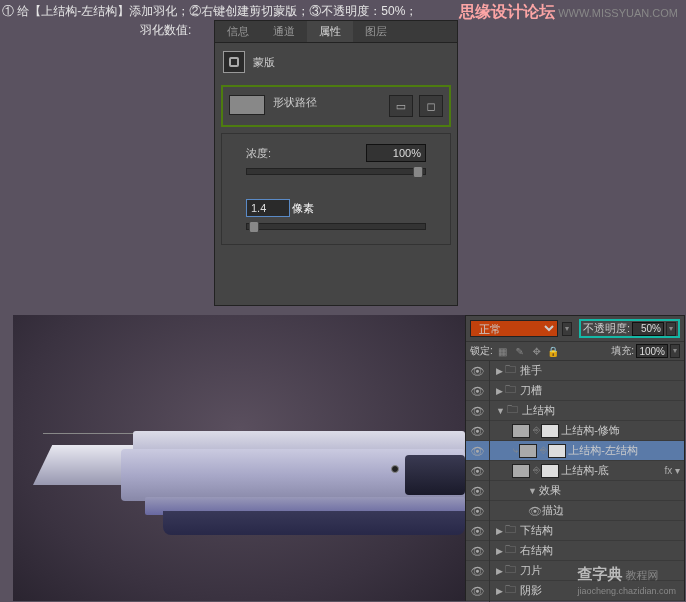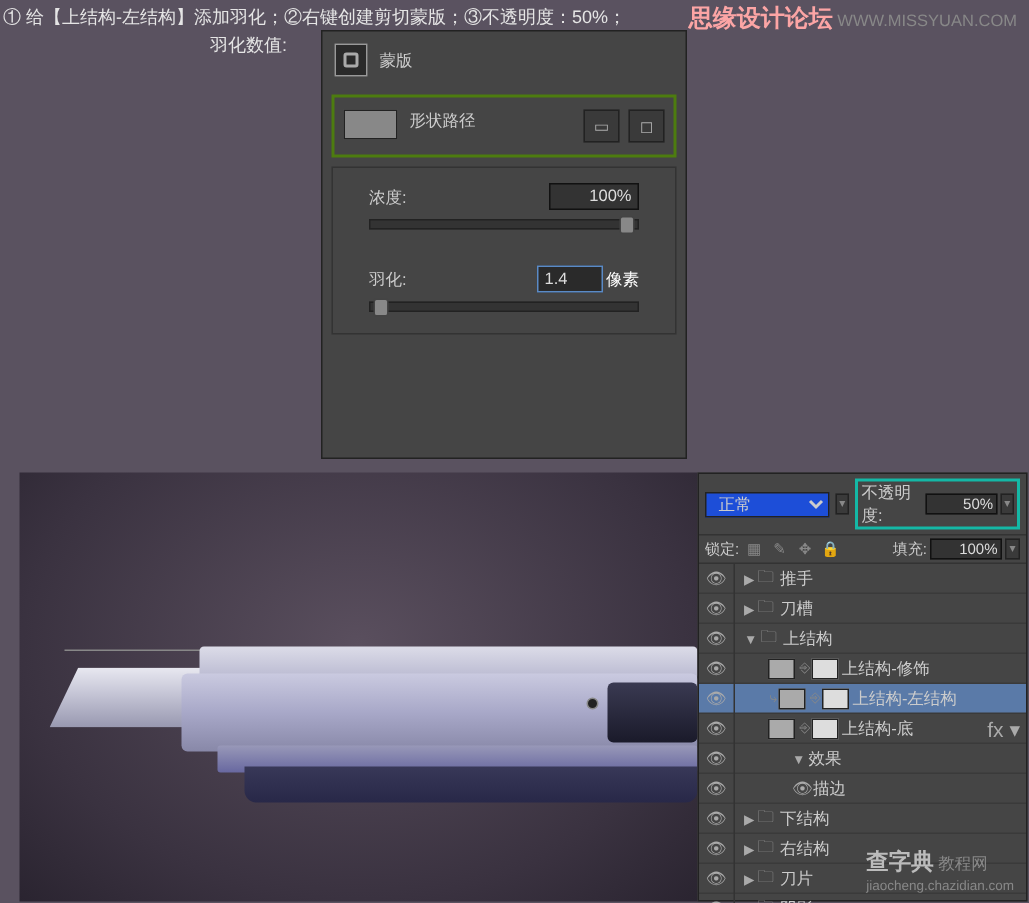--- a/index.html
+++ b/index.html
@@ -33,52 +33,58 @@
 .blade-line{position:absolute;top:8px;left:30px;width:220px;height:1px;background:#888}
 .serration{position:absolute;top:15px;left:138px;width:180px;height:8px;background:repeating-linear-gradient(90deg,#ddd 0,#ddd 3px,#888 3px,#888 6px)}
 .handle-top{position:absolute;top:6px;left:120px;width:332px;height:22px;background:linear-gradient(180deg,#dcdce8,#b8b8d0);border-radius:3px}
 .handle-main{position:absolute;top:24px;left:108px;width:344px;height:52px;background:linear-gradient(180deg,#cacae0 0%,#a8a8c8 50%,#8888a8 100%);border-radius:4px}
 .handle-grip{position:absolute;top:30px;right:0;width:60px;height:40px;background:linear-gradient(180deg,#3a3a52,#1a1a2a);border-radius:4px}
 .handle-bottom{position:absolute;top:72px;left:132px;width:320px;height:18px;background:linear-gradient(180deg,#9898b8,#6868a0);border-radius:2px}
 .handle-bottom2{position:absolute;top:86px;left:150px;width:302px;height:24px;background:linear-gradient(180deg,#383858,#282848);border-radius:0 0 8px 8px}
 .rivet{position:absolute;top:40px;left:378px;width:8px;height:8px;background:#222;border-radius:50%;border:1px solid #888}
 .layers-panel{position:absolute;top:315px;left:465px;width:220px;height:286px;background:#454545;border:1px solid #222;font-size:11px}
 .lp-toprow{display:flex;align-items:center;padding:3px 4px;gap:4px;border-bottom:1px solid #333}
-.blend-select{background:#1d4ed8;border:1px solid #222;color:#ccc;padding:1px 4px;width:88px;height:17px;font-size:11px}
+.blend-select{background:#c2410c;border:1px solid #222;color:#ccc;padding:1px 4px;width:88px;height:17px;font-size:11px}
 .opacity-box{border:2px solid #14b8a6;padding:0 2px;display:flex;align-items:center;gap:2px;margin-left:auto}
-.opacity-input{width:48px;height:14px;background:#333;border:1px solid #111;color:#ddd;text-align:right;font-size:10px;padding-right:2px}
+.opacity-input{width:32px;height:14px;background:#333;border:1px solid #111;color:#ddd;text-align:right;font-size:10px;padding-right:2px}
 .dd-arrow{width:10px;height:14px;background:#3a3a3a;border:1px solid #222;color:#888;text-align:center;font-size:8px;line-height:12px}
 .lp-lockrow{display:flex;align-items:center;padding:2px 4px;gap:3px;border-bottom:1px solid #333;font-size:10px}
 .lock-icons{display:flex;gap:3px;color:#888}
 .lock-icons span{width:14px;text-align:center}
 .fill-box{margin-left:auto;display:flex;align-items:center;gap:2px}
 .layer-tree{overflow:hidden}
 .layer-row{display:flex;align-items:center;height:20px;border-bottom:1px solid #3a3a3a}
 .layer-row.selected{background:#5a7aa8}
 .eye{width:24px;text-align:center;color:#aaa;border-right:1px solid #333;height:20px;line-height:20px}
 .spacer{display:inline-block}
 .folder-icon{color:#999;margin-right:4px}
 .tri{color:#aaa;margin-right:2px;font-size:9px}
 .layer-thumb{width:18px;height:14px;background:#aaa;border:1px solid #222;margin-right:2px;display:inline-block}
 .layer-thumb.mask{background:#ddd}
 .link-ic{color:#888;font-size:9px;margin:0 1px}
-.fx{margin-left:auto;margin-right:4px;color:#aaa;font-size:14px}
+.fx{margin-left:auto;margin-right:4px;color:#aaa;font-size:10px}
 .watermark-bot{position:absolute;bottom:6px;right:10px;color:#888;text-align:left;font-size:11px}
 .watermark-bot b{font-size:15px;color:#bbb}
 </style>
 </head>
 <body>
 
 <div class="instruction">① 给【上结构-左结构】添加羽化；②右键创建剪切蒙版；③不透明度：50%；</div>
 <div class="watermark-top">
   <b>思缘设计论坛</b> <span>WWW.MISSYUAN.COM</span>
 </div>
 <div class="feather-label">羽化数值:</div>
 
 <div class="props-panel">
+  <div class="tabs">
+    <div class="tab">信息</div>
+    <div class="tab">通道</div>
+    <div class="tab active">属性</div>
+    <div class="tab">图层</div>
+  </div>
   <div class="mask-row">
     <div class="mask-icon">
         <i></i>
       </div>
     <span>蒙版</span>
   </div>
   <div class="shape-section">
     <div class="shape-swatch"></div>
     <span>形状路径</span>
     <div class="shape-btns">
@@ -88,21 +94,20 @@
   </div>
   <div class="slider-section">
     <div class="slider-row">
       <label>浓度:</label>
       <input class="num-input" value="100%" style="">
     </div>
     <div class="slider-track">
         <div class="slider-thumb" style="right:2px"></div>
       </div>
     <div class="slider-row" style="margin-top:24px">
-      <label>羽化:</label>
       <input class="num-input hl" value="1.4" style="">
       <span class="unit">像素</span>
     </div>
     <div class="slider-track">
         <div class="slider-thumb" style="left:2px"></div>
       </div>
   </div>
 </div>
 
 <div class="canvas">

